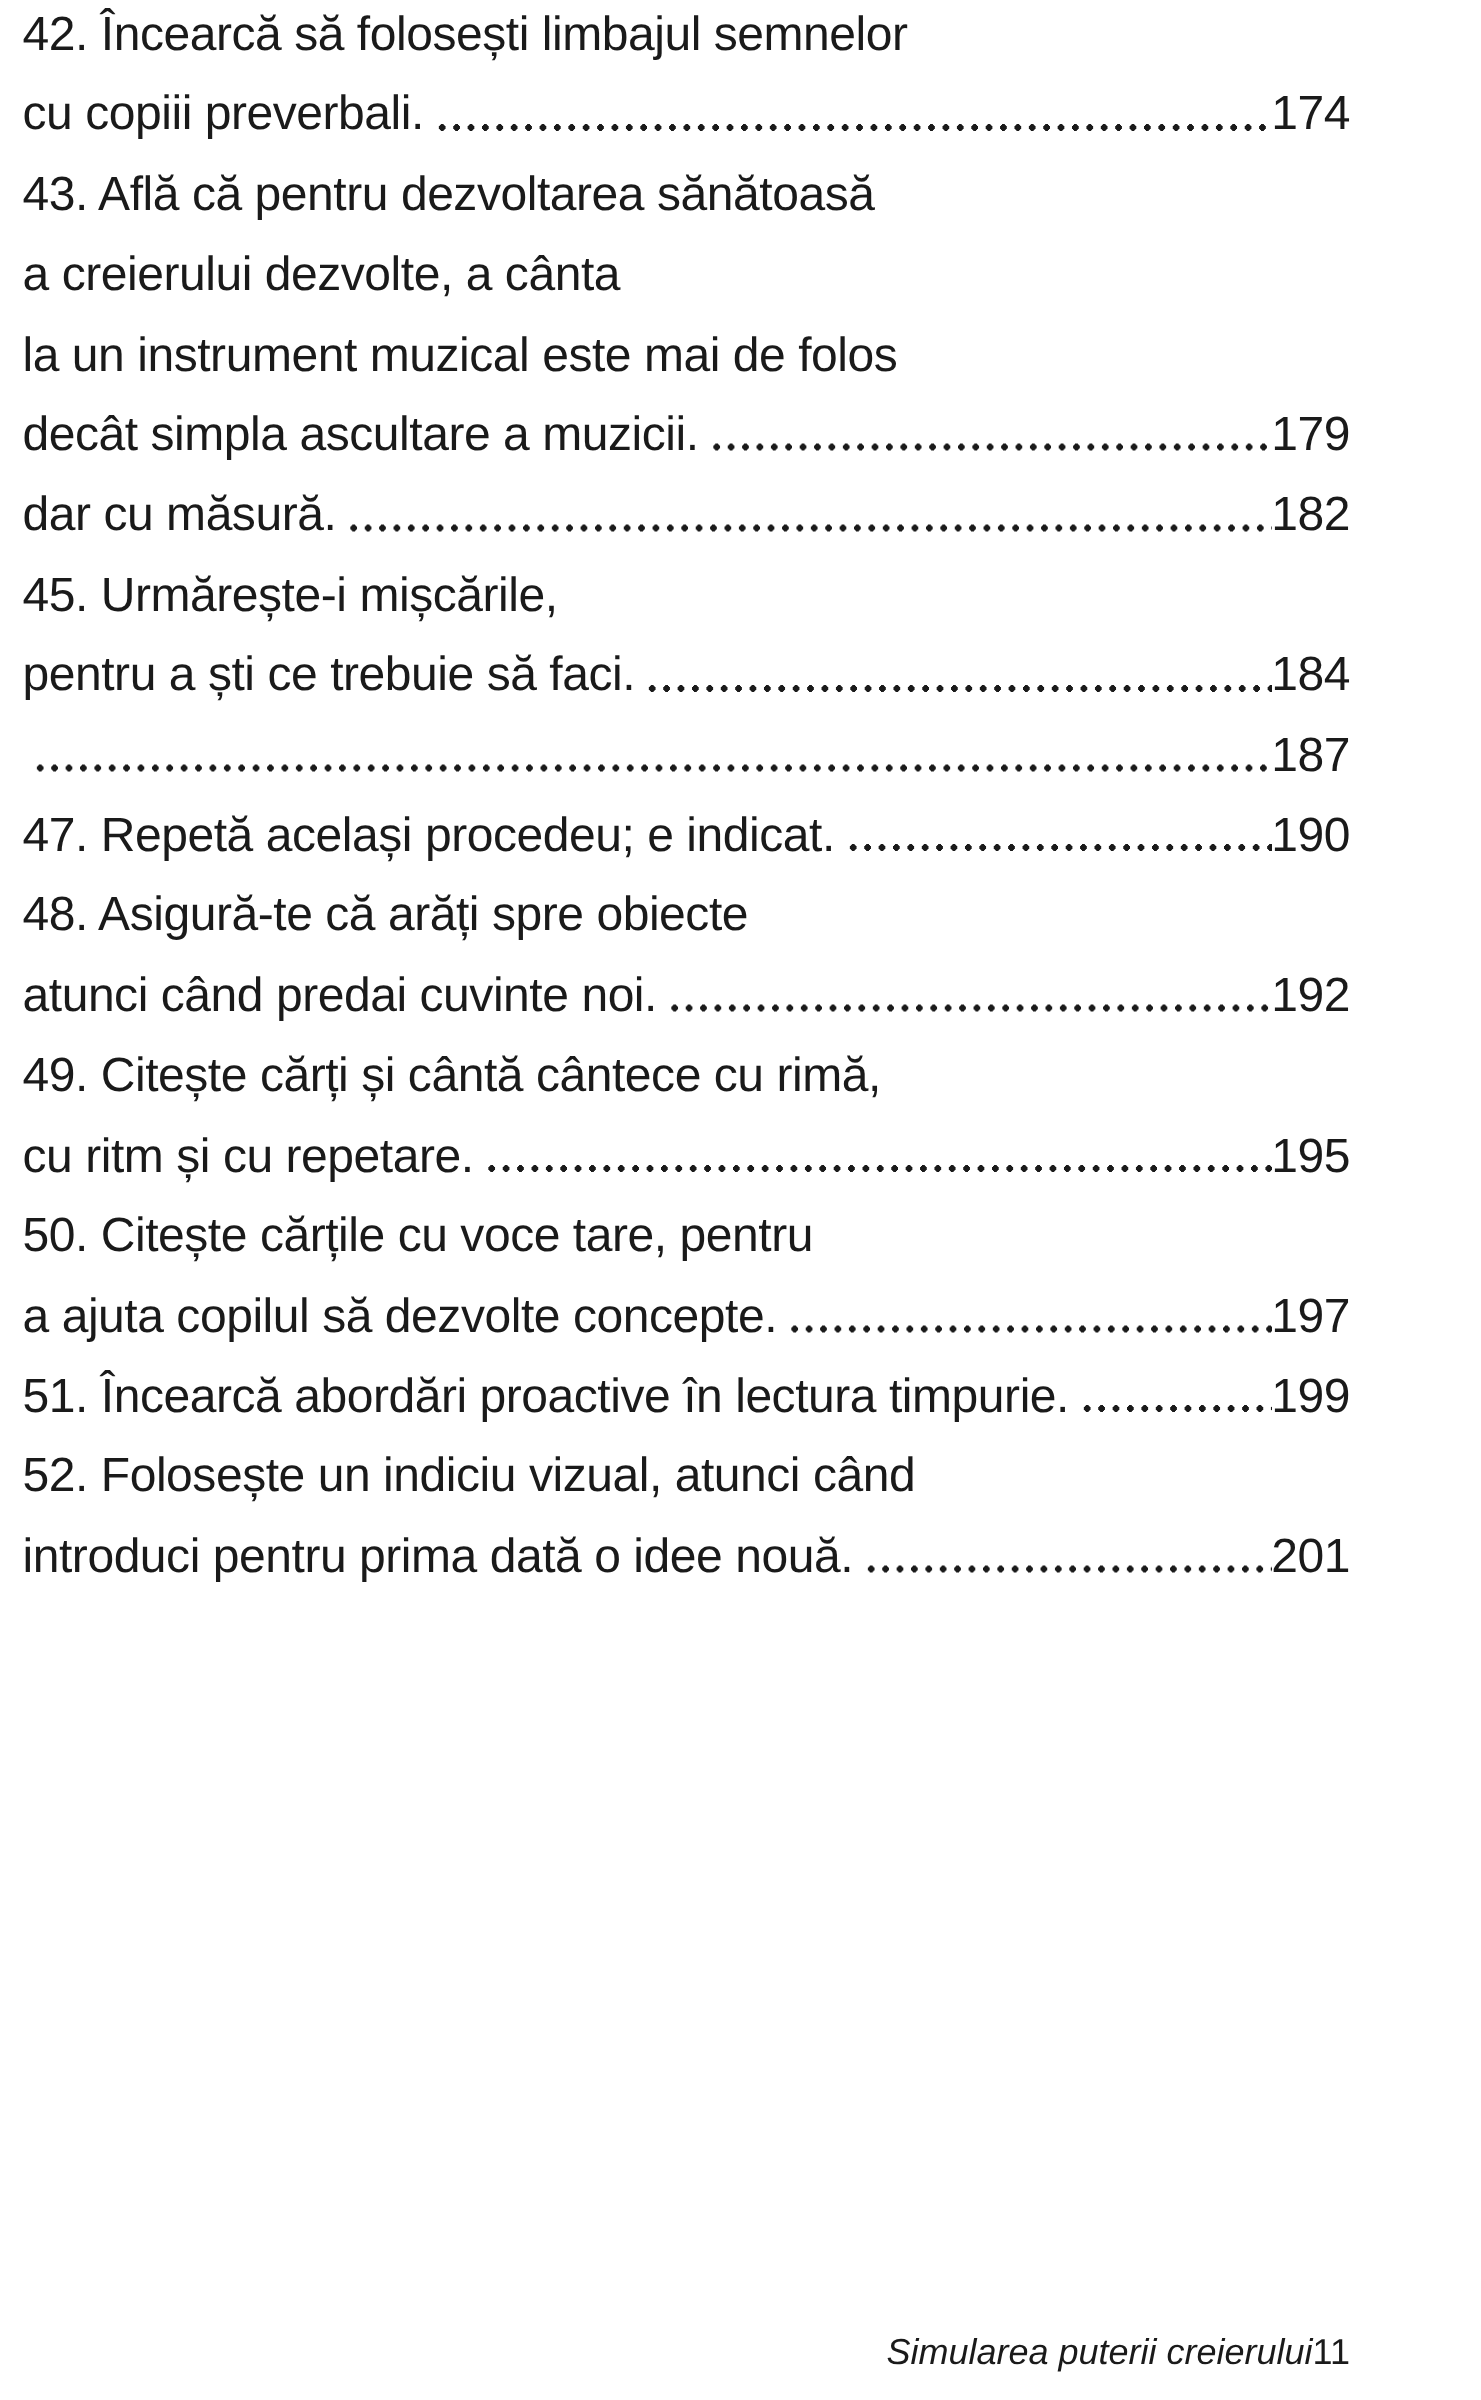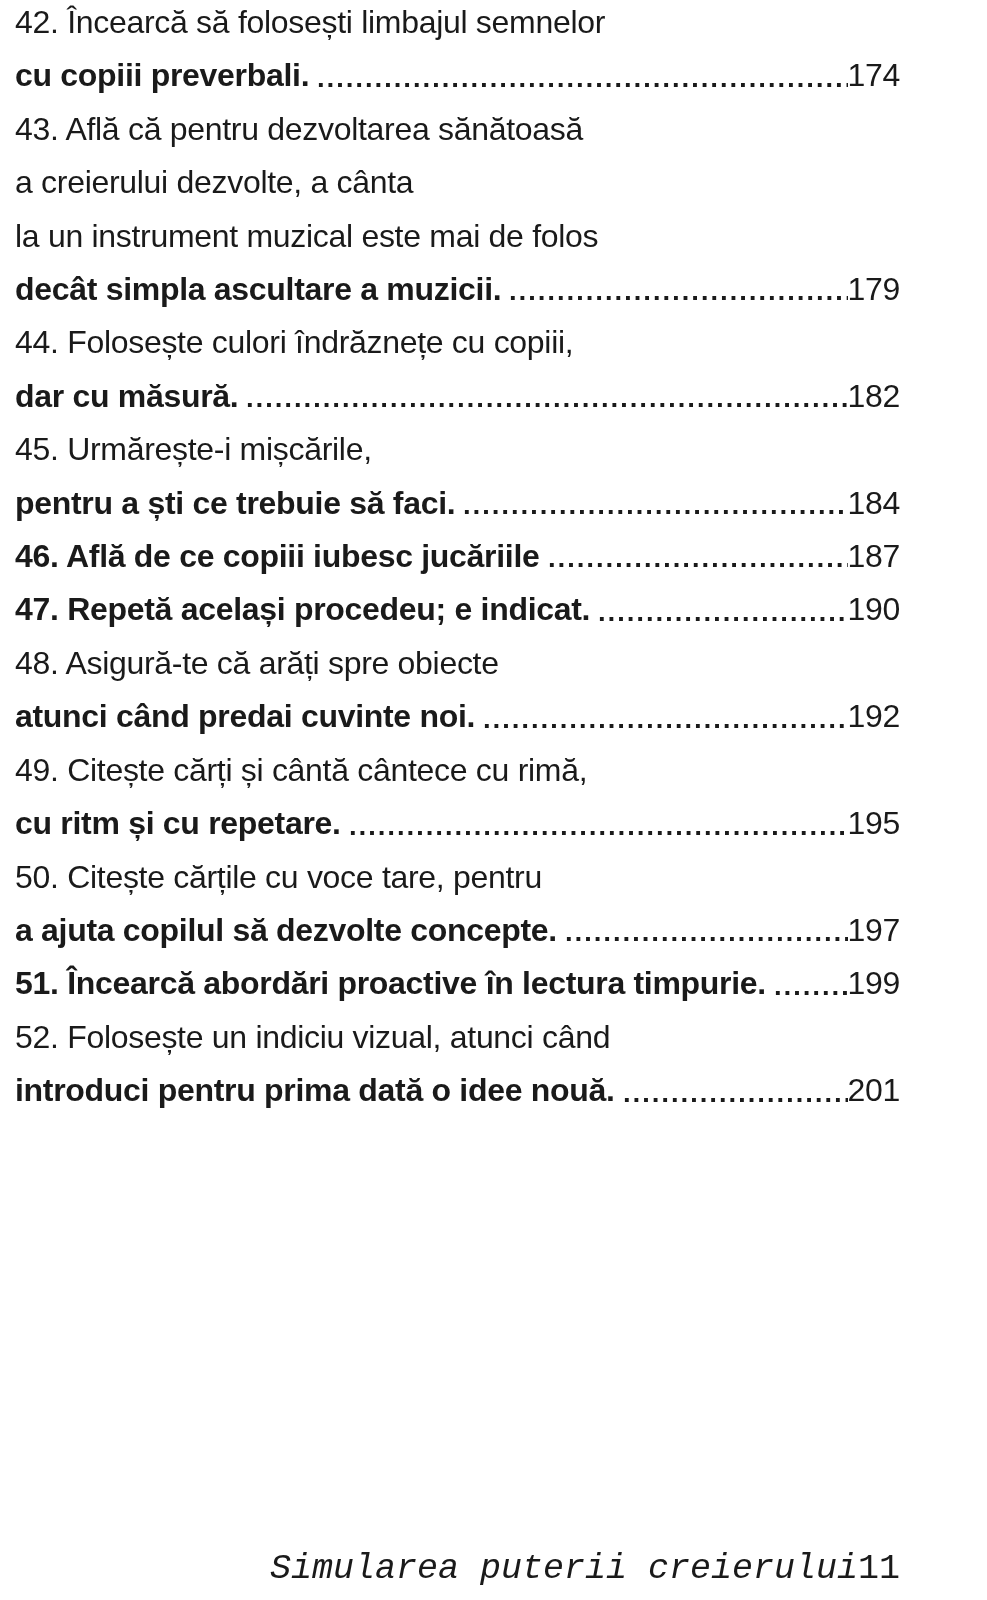--- a/index.html
+++ b/index.html
@@ -21,41 +21,41 @@
     position:absolute;
     top:-4px; left:15px; right:87px;
     font-size:32px;
     line-height:53.4px;
     letter-spacing:-0.3px;
     font-weight:300;
   }
   .entry{ margin:0; }
   .line{ white-space:nowrap; }
   .line.last{ display:flex; align-items:stretch; }
-  .line.last .txt{ flex:0 0 auto;font-weight:bold; }
+  .line.last .txt{ flex:0 0 auto; }
   .leader{
     flex:1 1 auto;
     min-width:8px;
     height:6px;
     align-self:flex-end;
     margin:0 0 15px 7px;
     background-image:radial-gradient(circle 2.2px at 4.8px 3px, var(--ink) 97%, transparent 100%);
     background-size:9.6px 6px;
     background-repeat:repeat-x;
   }
   .pg{ flex:0 0 auto;text-align:center; }
   
   .footer{
     position:absolute;
     top:1547px; left:15px; right:87px;
     display:flex;
     justify-content:flex-end;
     align-items:center;
-    font-family:Liberation Mono, monospace;
-    font-size:35px;
+    font-family:Liberation Sans, sans-serif;
+    font-size:24px;
     line-height:44px;
   }
   .footer .title{ font-style:italic; }
   .footer .num{ font-style:normal; }
 </style>
 </head>
 <body style="--paper: #ffffff; --ink: #1a1a1a;">
 
 <div class="toc" id="toc">
     <div class="entry">
@@ -70,38 +70,36 @@
       <div class="line">43. Află că pentru dezvoltarea sănătoasă</div>
       <div class="line">a creierului dezvolte, a cânta</div>
       <div class="line">la un instrument muzical este mai de folos</div>
       <div class="line last">
         <span class="txt">decât simpla ascultare a muzicii.</span>
         <span class="leader"></span>
         <span class="pg">179</span>
       </div>
     </div>
     <div class="entry">
-      <div class="line">44. Folosește culori îndrăznețe cu copiii,</div>
       <div class="line last">
         <span class="txt">dar cu măsură.</span>
         <span class="leader"></span>
         <span class="pg">182</span>
       </div>
     </div>
     <div class="entry">
       <div class="line">45. Urmărește-i mișcările,</div>
       <div class="line last">
         <span class="txt">pentru a ști ce trebuie să faci.</span>
         <span class="leader"></span>
         <span class="pg">184</span>
       </div>
     </div>
     <div class="entry">
       <div class="line last">
-        <span class="txt">46. Află de ce copiii iubesc jucăriile</span>
         <span class="leader"></span>
         <span class="pg">187</span>
       </div>
     </div>
     <div class="entry">
       <div class="line last">
         <span class="txt">47. Repetă același procedeu; e indicat.</span>
         <span class="leader"></span>
         <span class="pg">190</span>
       </div>

